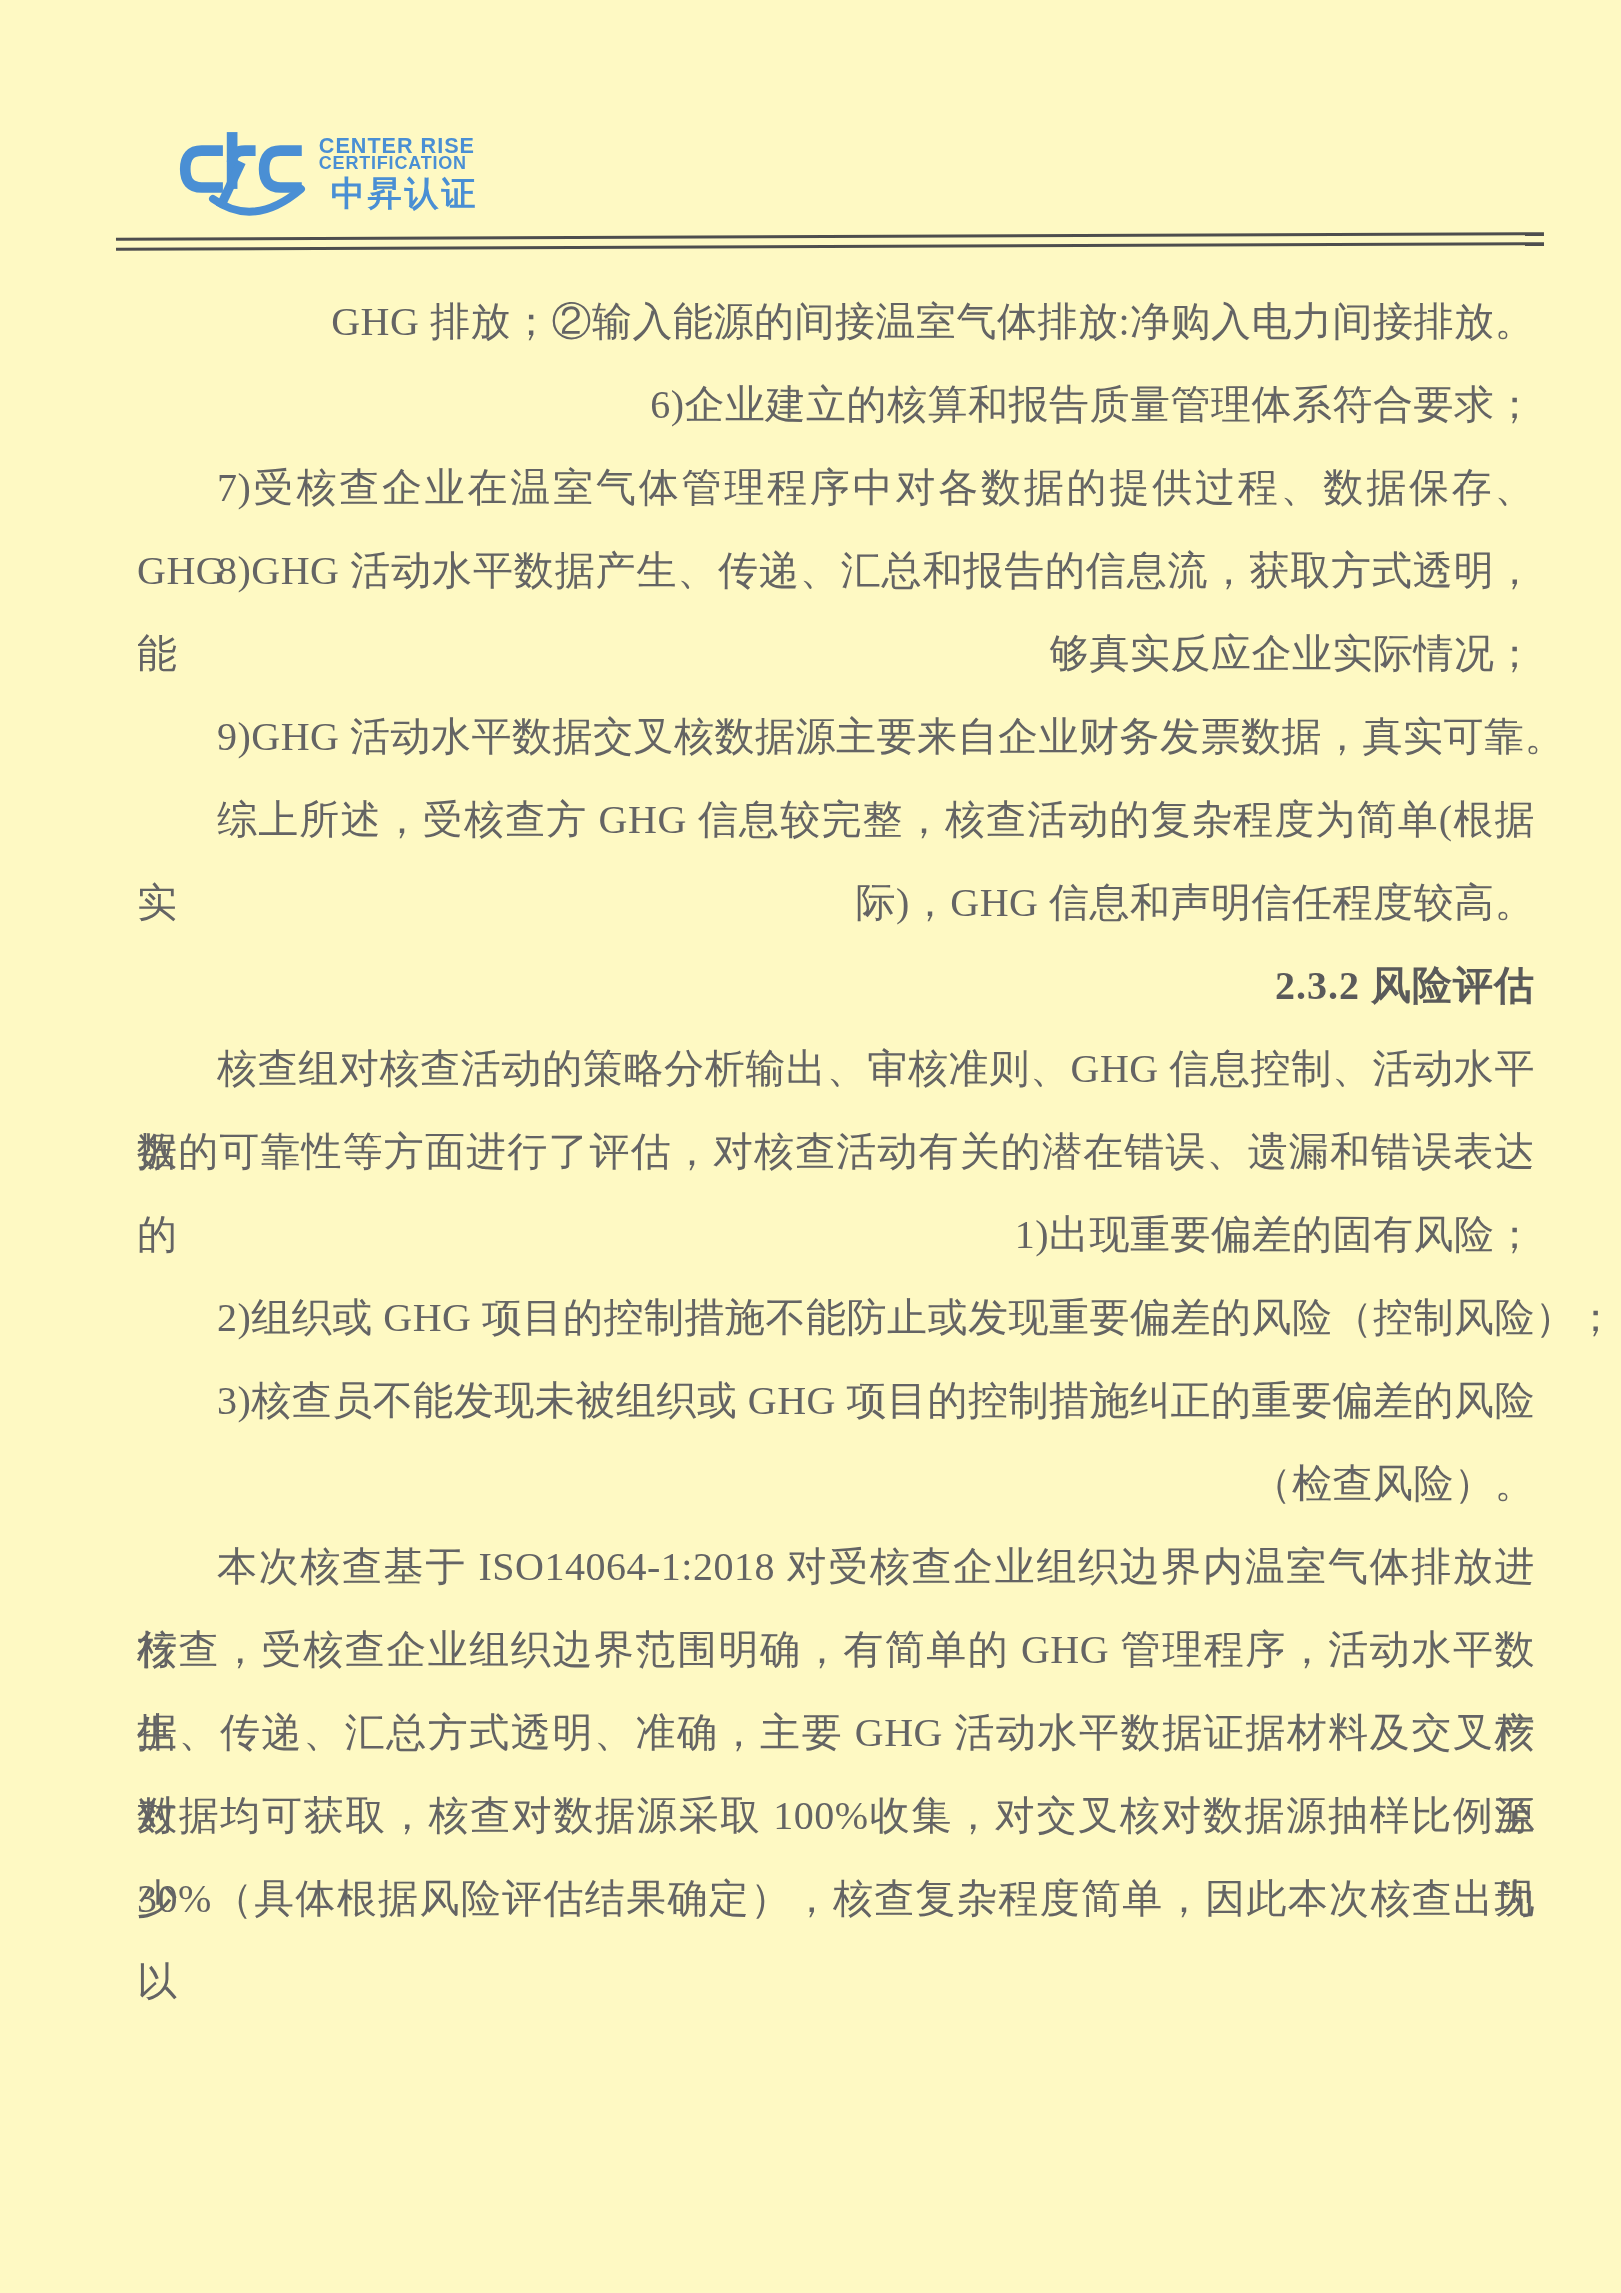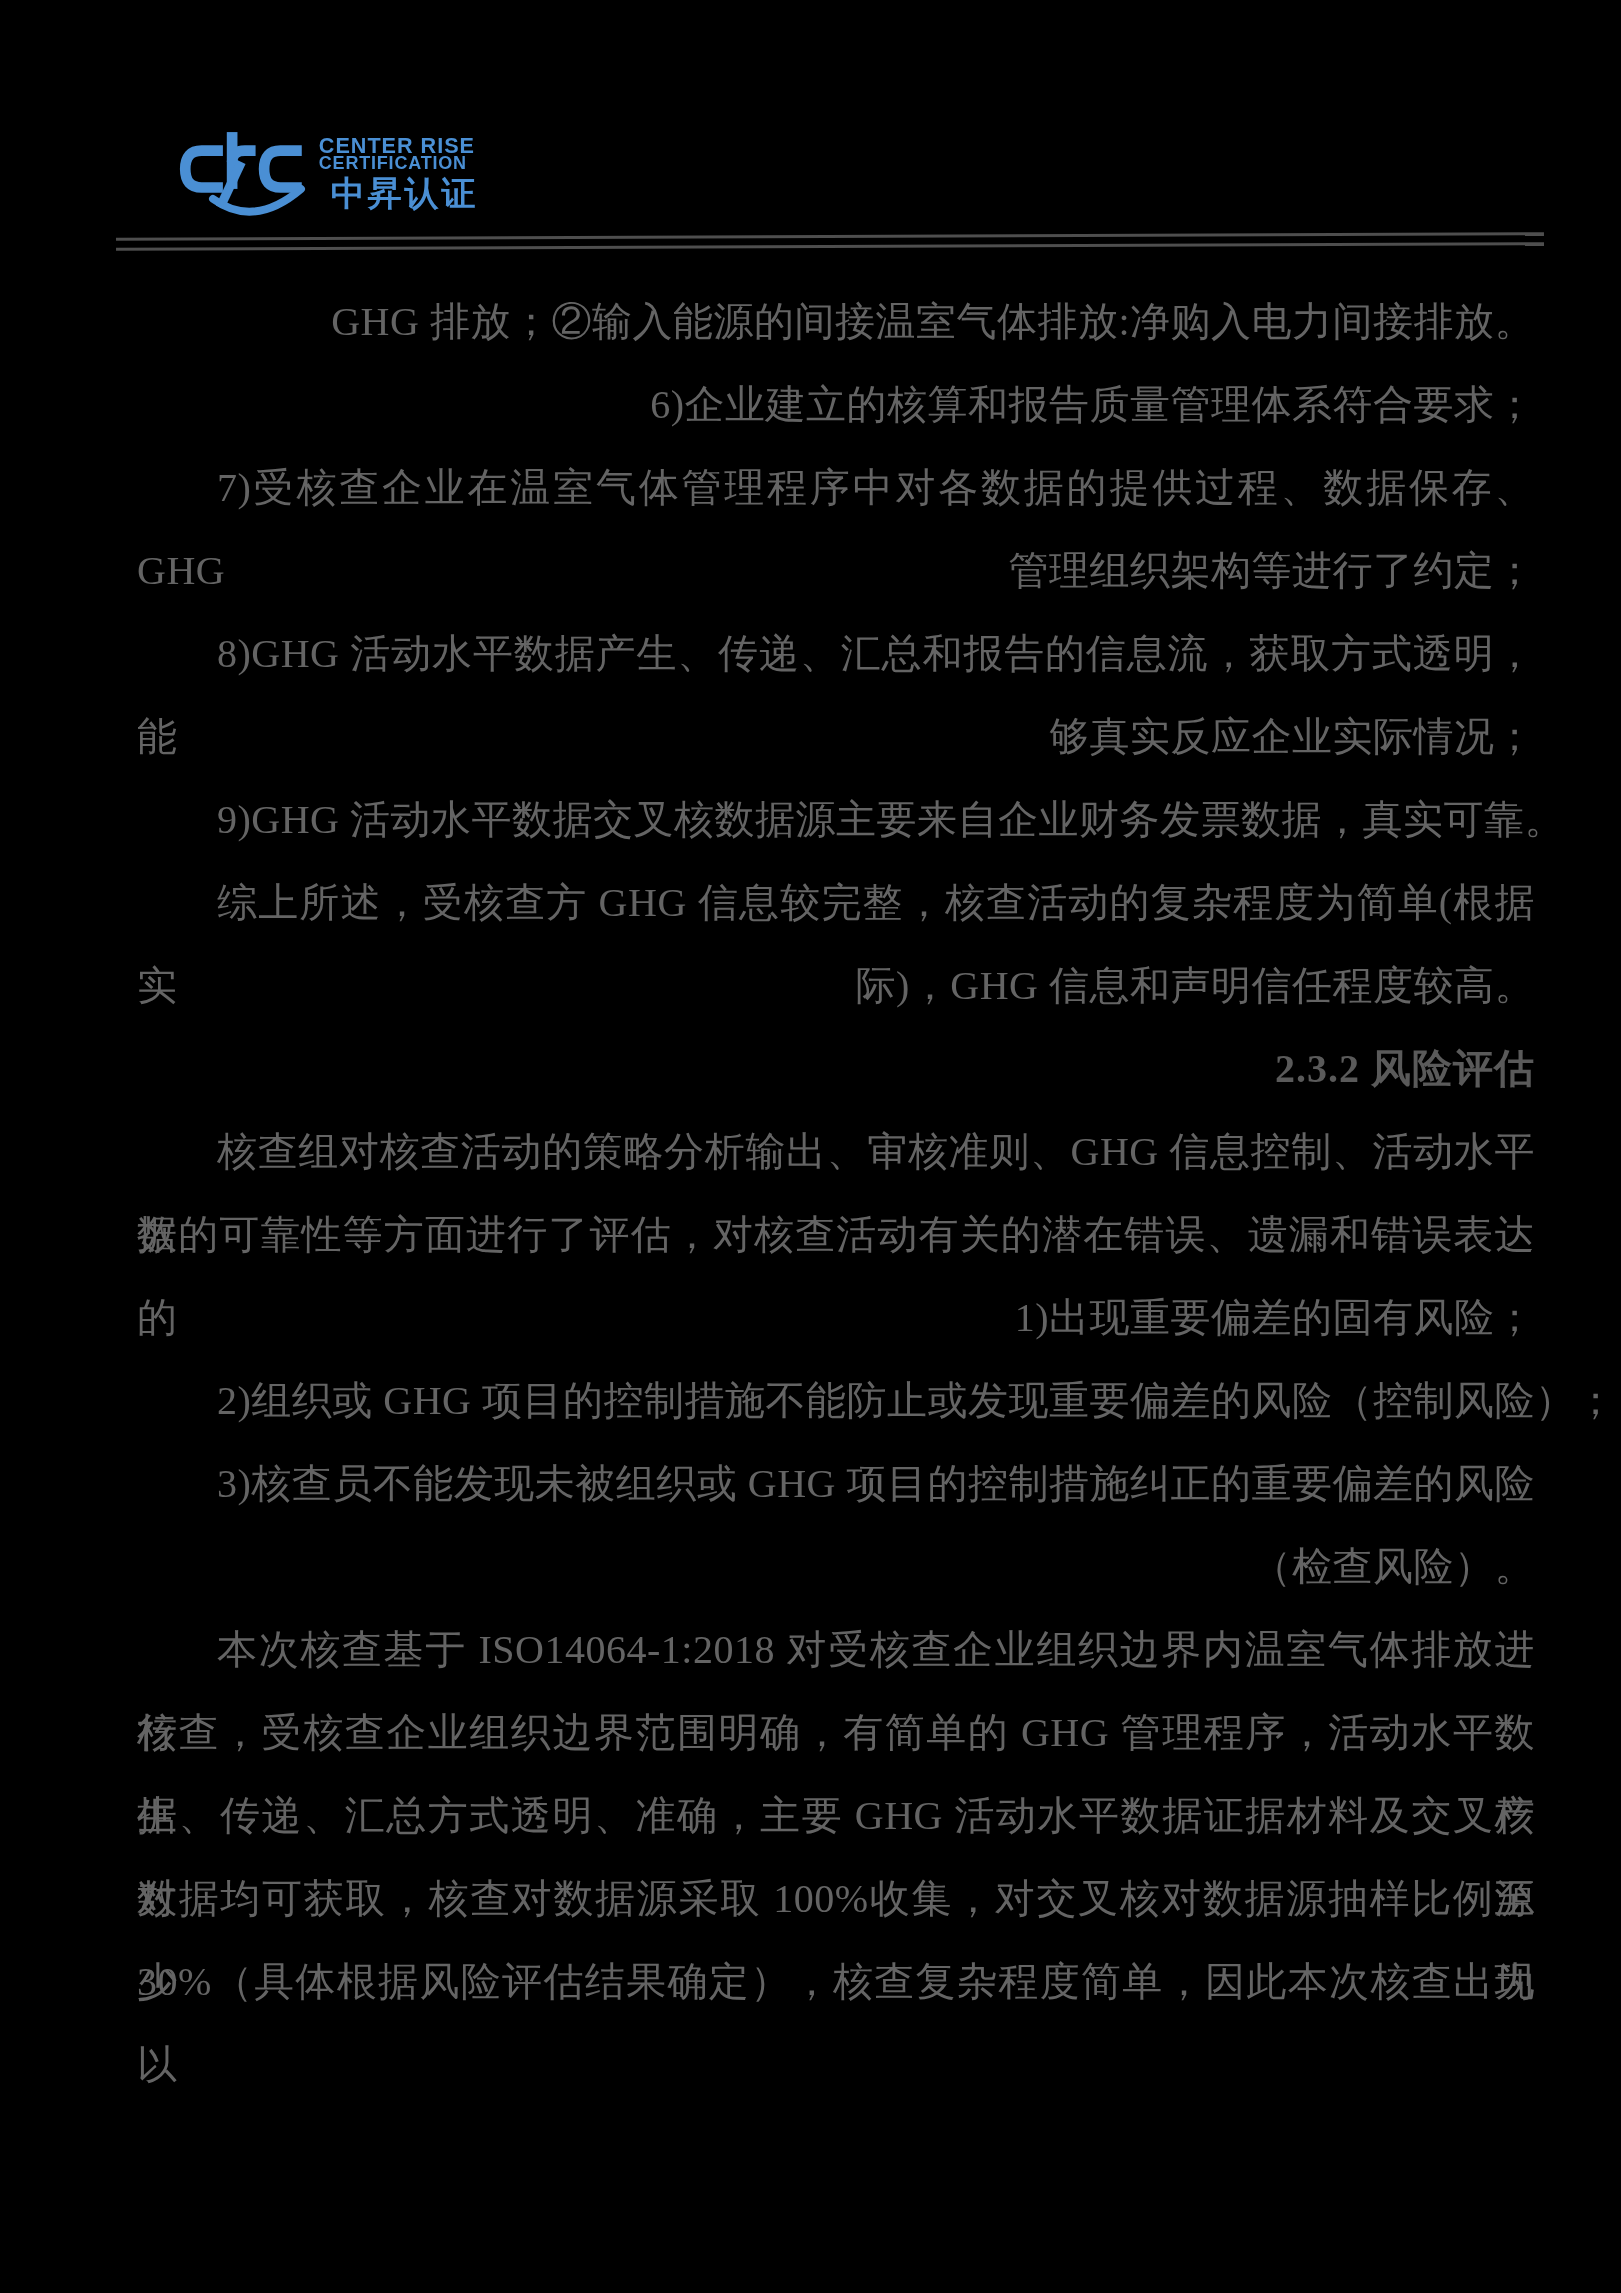--- a/index.html
+++ b/index.html
@@ -3,21 +3,21 @@
 <meta charset="utf-8">
 <style>
   * { margin: 0; padding: 0; box-sizing: border-box; }
   html, body { background: #ffffff; }
   body {
     width: 1621px; height: 2294px;
     position: relative;
     font-family: "Liberation Serif", "DejaVu Serif", serif;
     overflow: hidden;
   }
-  .page { position: absolute; inset: 0; background: #000000; }
+  .page { position: absolute; inset: 0; background: #fef9c3; }
 
   
   .logo { position: absolute; left: 176px; top: 120px; height: 110px; display: flex; align-items: flex-start; }
   .logo-mark { width: 135px; height: 108px; }
   .logo-text { margin-left: 7.8px; padding-top: 15.7px; color: #4a8fd4; font-family: "Liberation Sans", sans-serif; }
   .logo-en1 { font-size: 21.6px; font-weight: bold; letter-spacing: 1px; line-height: 19.6px; }
   .logo-en2 { font-size: 18px; font-weight: bold; letter-spacing: 0.8px; line-height: 16.7px; }
   .logo-cn  { font-size: 34px; font-weight: bold; letter-spacing: 2.9px; line-height: 39px; margin-top: 2px; margin-left: 12px; }
 
   .header-rule {
@@ -64,21 +64,20 @@
       <div class="logo-cn">中昇认证</div>
     </div>
   </div>
 
   <div class="header-rule"></div>
 
   <div class="doc-body">
     <div class="ln">GHG 排放；②输入能源的间接温室气体排放:净购入电力间接排放。</div>
     <div class="ln ind">6)企业建立的核算和报告质量管理体系符合要求；</div>
     <div class="ln ind fill">7)受核查企业在温室气体管理程序中对各数据的提供过程、数据保存、GHG</div>
-    <div class="ln">管理组织架构等进行了约定；</div>
     <div class="ln ind fill">8)GHG 活动水平数据产生、传递、汇总和报告的信息流，获取方式透明，能</div>
     <div class="ln">够真实反应企业实际情况；</div>
     <div class="ln ind">9)GHG 活动水平数据交叉核数据源主要来自企业财务发票数据，真实可靠。</div>
     <div class="ln ind fill">综上所述，受核查方 GHG 信息较完整，核查活动的复杂程度为简单(根据实</div>
     <div class="ln">际)，GHG 信息和声明信任程度较高。</div>
     <div class="ln head">2.3.2 风险评估</div>
     <div class="ln ind fill">核查组对核查活动的策略分析输出、审核准则、GHG 信息控制、活动水平数</div>
     <div class="ln fill">据的可靠性等方面进行了评估，对核查活动有关的潜在错误、遗漏和错误表达的</div>
     <div class="ln ind">1)出现重要偏差的固有风险；</div>
     <div class="ln ind">2)组织或 GHG 项目的控制措施不能防止或发现重要偏差的风险（控制风险）；</div>

